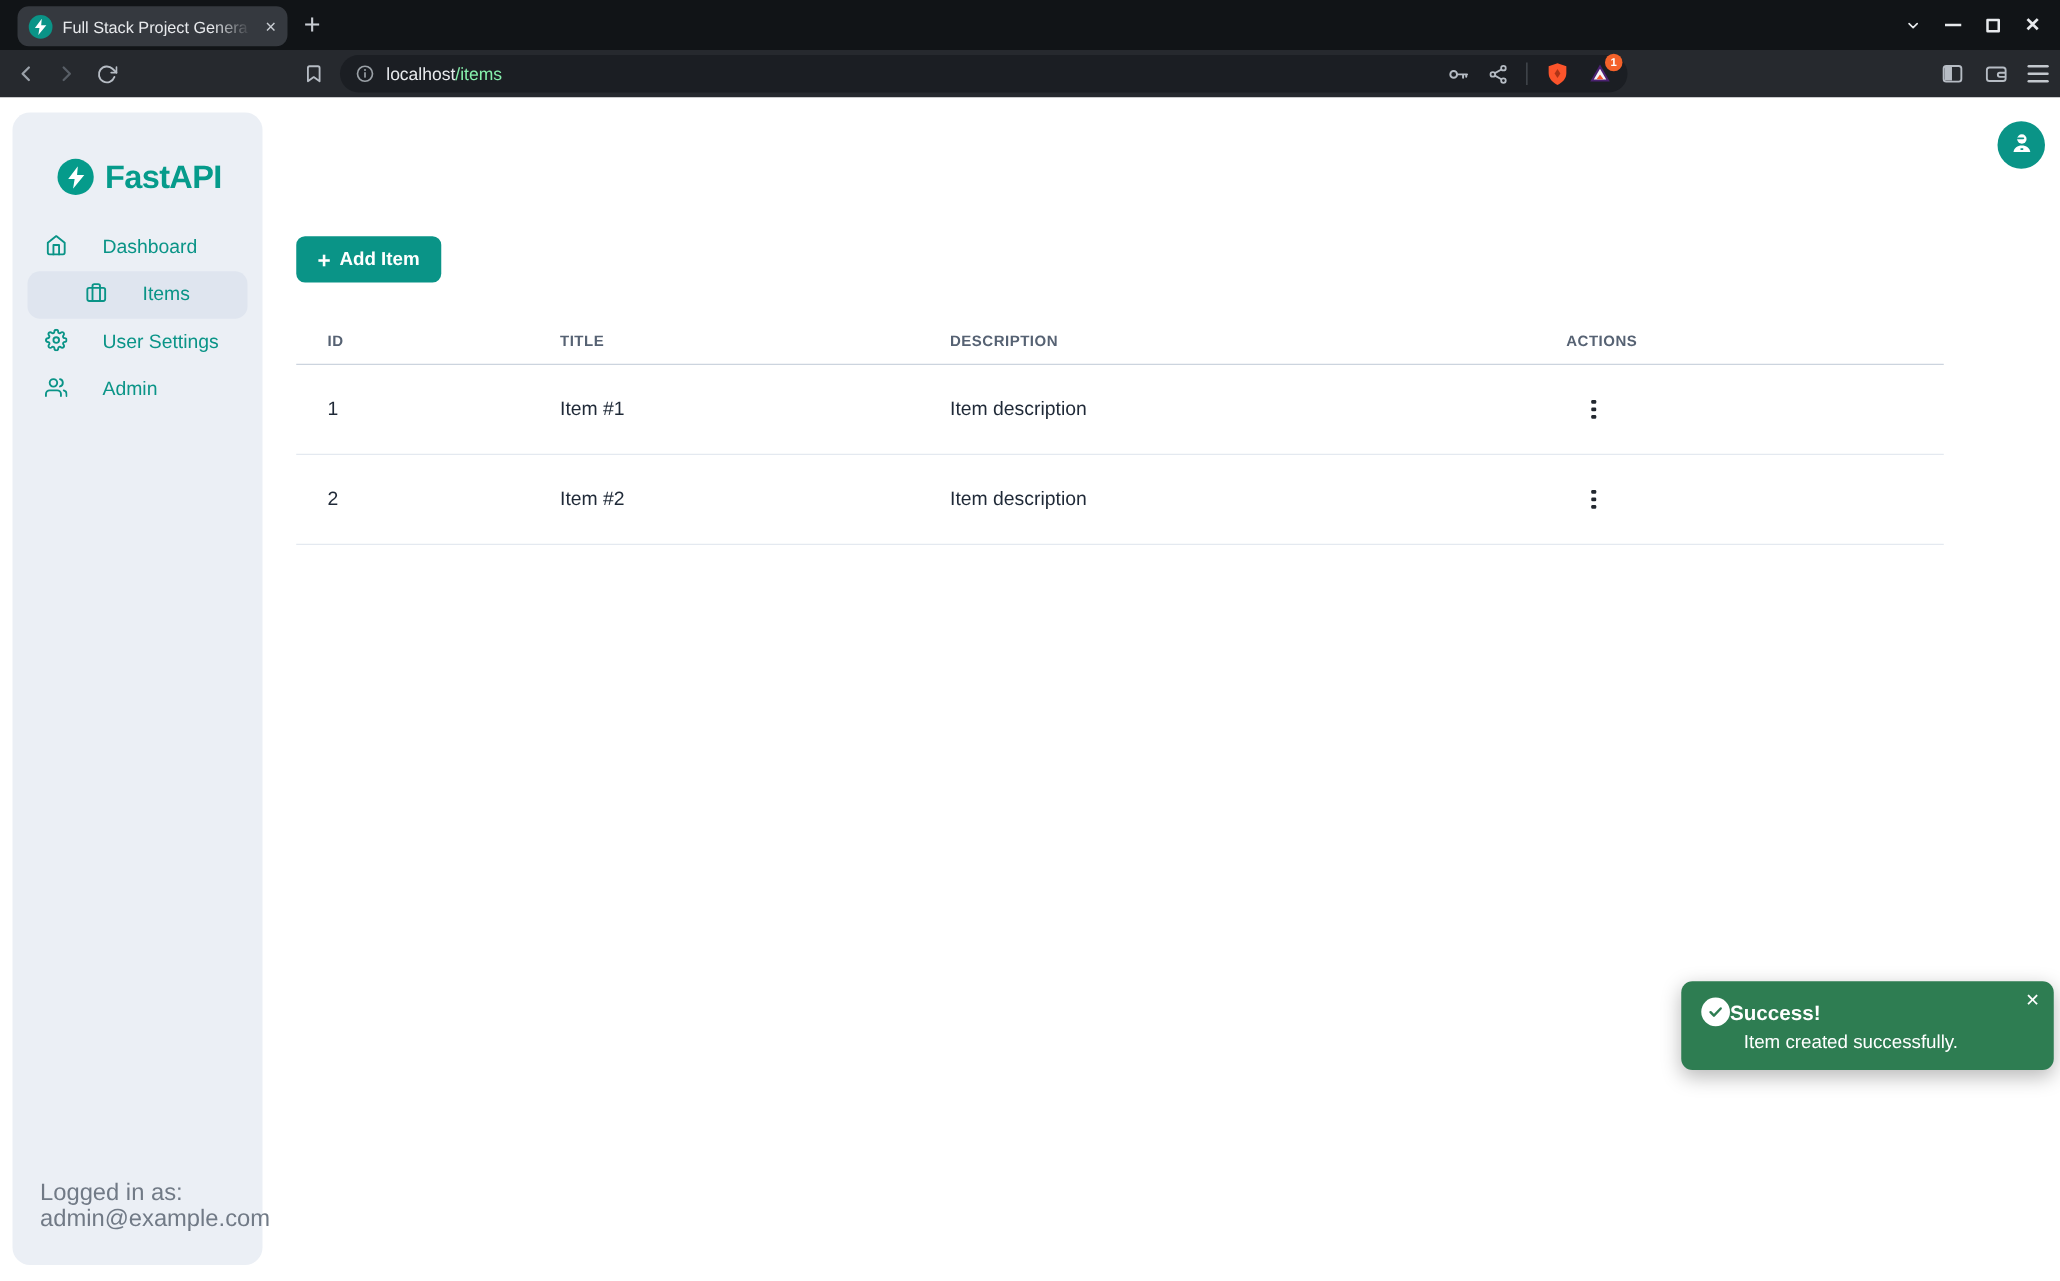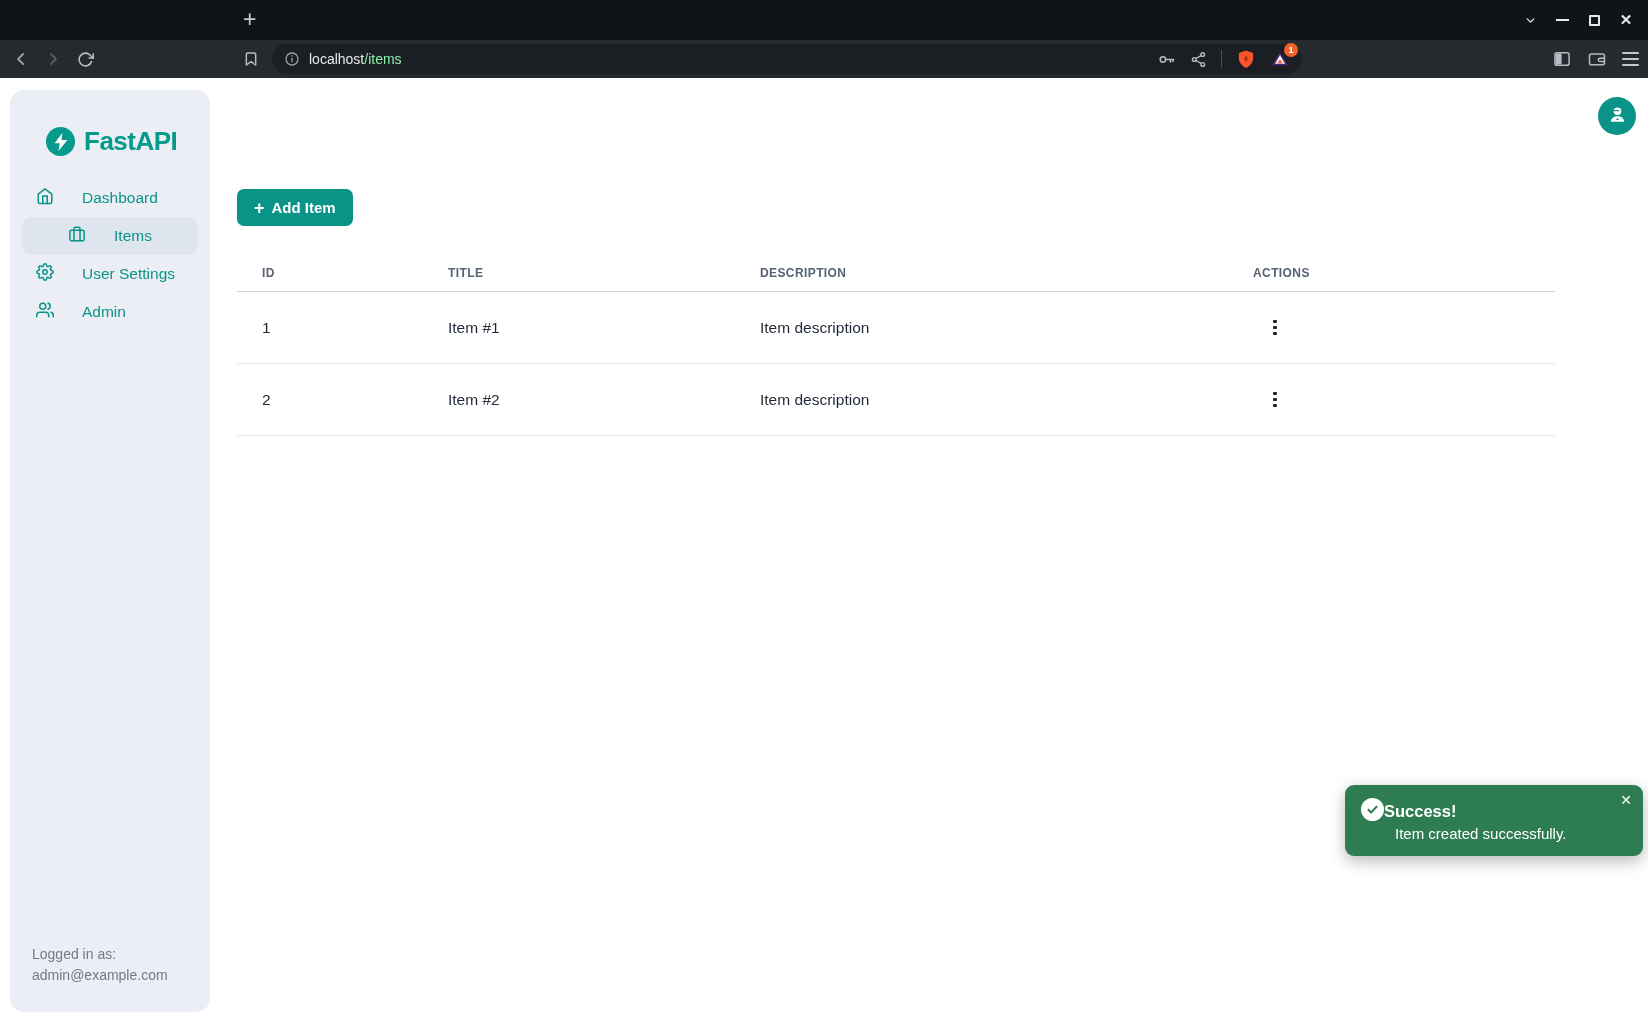--- a/index.html
+++ b/index.html
@@ -61,21 +61,21 @@
              background:#ebeff5; border-radius:14px; }
   .logo { display:flex; align-items:center; gap:9px; padding:36px 0 0 36px; }
   .logo-circle { width:29px; height:29px; border-radius:50%; background:#059b8b;
                  display:flex; align-items:center; justify-content:center; flex:none; }
   .logo-text { font-size:26px; font-weight:600; color:#059b8b; letter-spacing:-0.5px; }
   .nav { margin:22px 12px 0; display:flex; flex-direction:column; }
   .nav-item { height:38px; display:flex; align-items:center; gap:28px; padding:0 14px;
               border-radius:10px; color:var(--teal); font-size:15.5px; cursor:default; }
   .nav-item.active { background:#dfe5ef;justify-content:center; }
   .nav-item svg { flex:none; }
-  .sidebar-footer { position:absolute; left:22px; bottom:26px; font-size:14px; color:#717a86; line-height:21px; }
+  .sidebar-footer { position:absolute; left:22px; bottom:26px; font-size:19px; color:#717a86; line-height:21px; }
 
   .main { position:absolute; left:237px; top:0; right:0; height:100%; }
   .page-title { position:absolute; left:0; top:45px; font-size:29px; font-weight:700; color:#1c2a39; }
   .add-btn { position:absolute; left:0; top:111px; height:37px; display:flex; align-items:center; gap:7px;
              padding:0 17px; background:var(--teal); color:#fff; border:none; border-radius:7px;
              font-family:inherit; font-size:15px; font-weight:700; }
   .add-plus { font-size:18px; font-weight:700; line-height:18px; }
 
   .table { position:absolute; left:0; top:177px; width:1318px; }
   .thead, .trow { display:grid; grid-template-columns:186px 312px 493px 1fr; align-items:center; }
@@ -97,20 +97,29 @@
                   display:flex; align-items:center; justify-content:center; }
   .toast-title { font-size:16.5px; font-weight:700; }
   .toast-msg { margin:4px 0 0 34px; font-size:15px; }
   .toast-close { position:absolute; top:8px; right:11px; background:transparent; border:none;
                  color:#fff; font-size:14px; line-height:14px; }
 </style>
 </head>
 <body>
 
 <div class="tabbar">
+  <div class="tab">
+    <span class="favicon">
+      <svg width="11" height="13" viewBox="0 0 24 28">
+          <polygon points="14,0 2,16 10,16 8,28 22,11 13,11" fill="#ffffff"></polygon>
+        </svg>
+    </span>
+    <span class="tab-title">Full Stack Project Genera</span>
+    <span class="tab-close">×</span>
+  </div>
   <div class="newtab">+</div>
   <div class="win-controls">
     <span class="win-btn">
       <svg width="13" height="13" viewBox="0 0 24 24" fill="none" stroke="#e8eaed" stroke-width="2.4" stroke-linecap="round" stroke-linejoin="round">
           <polyline points="6 9 12 15 18 9"></polyline>
         </svg>
     </span>
     <span class="win-btn">
         <span class="min-bar"></span>
       </span>

